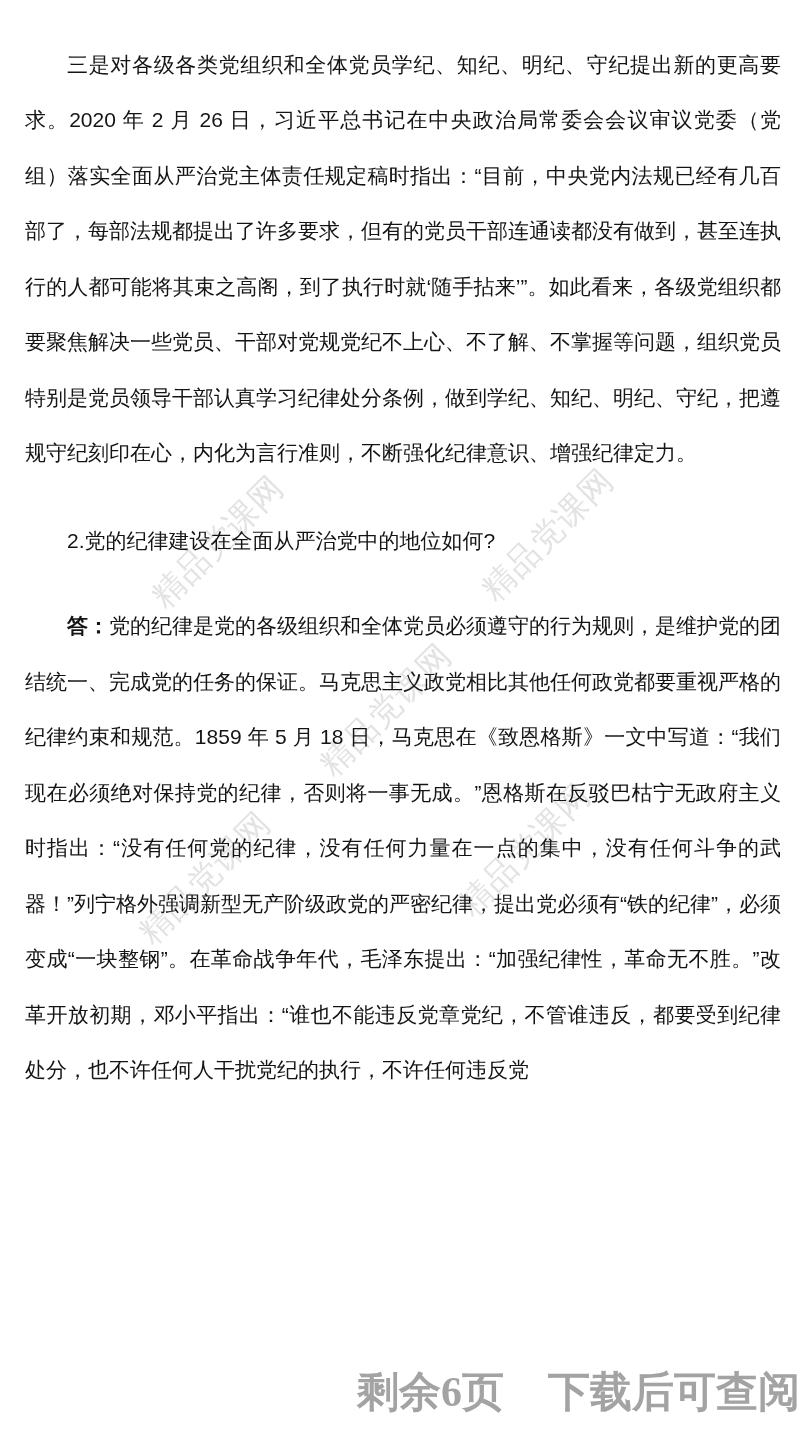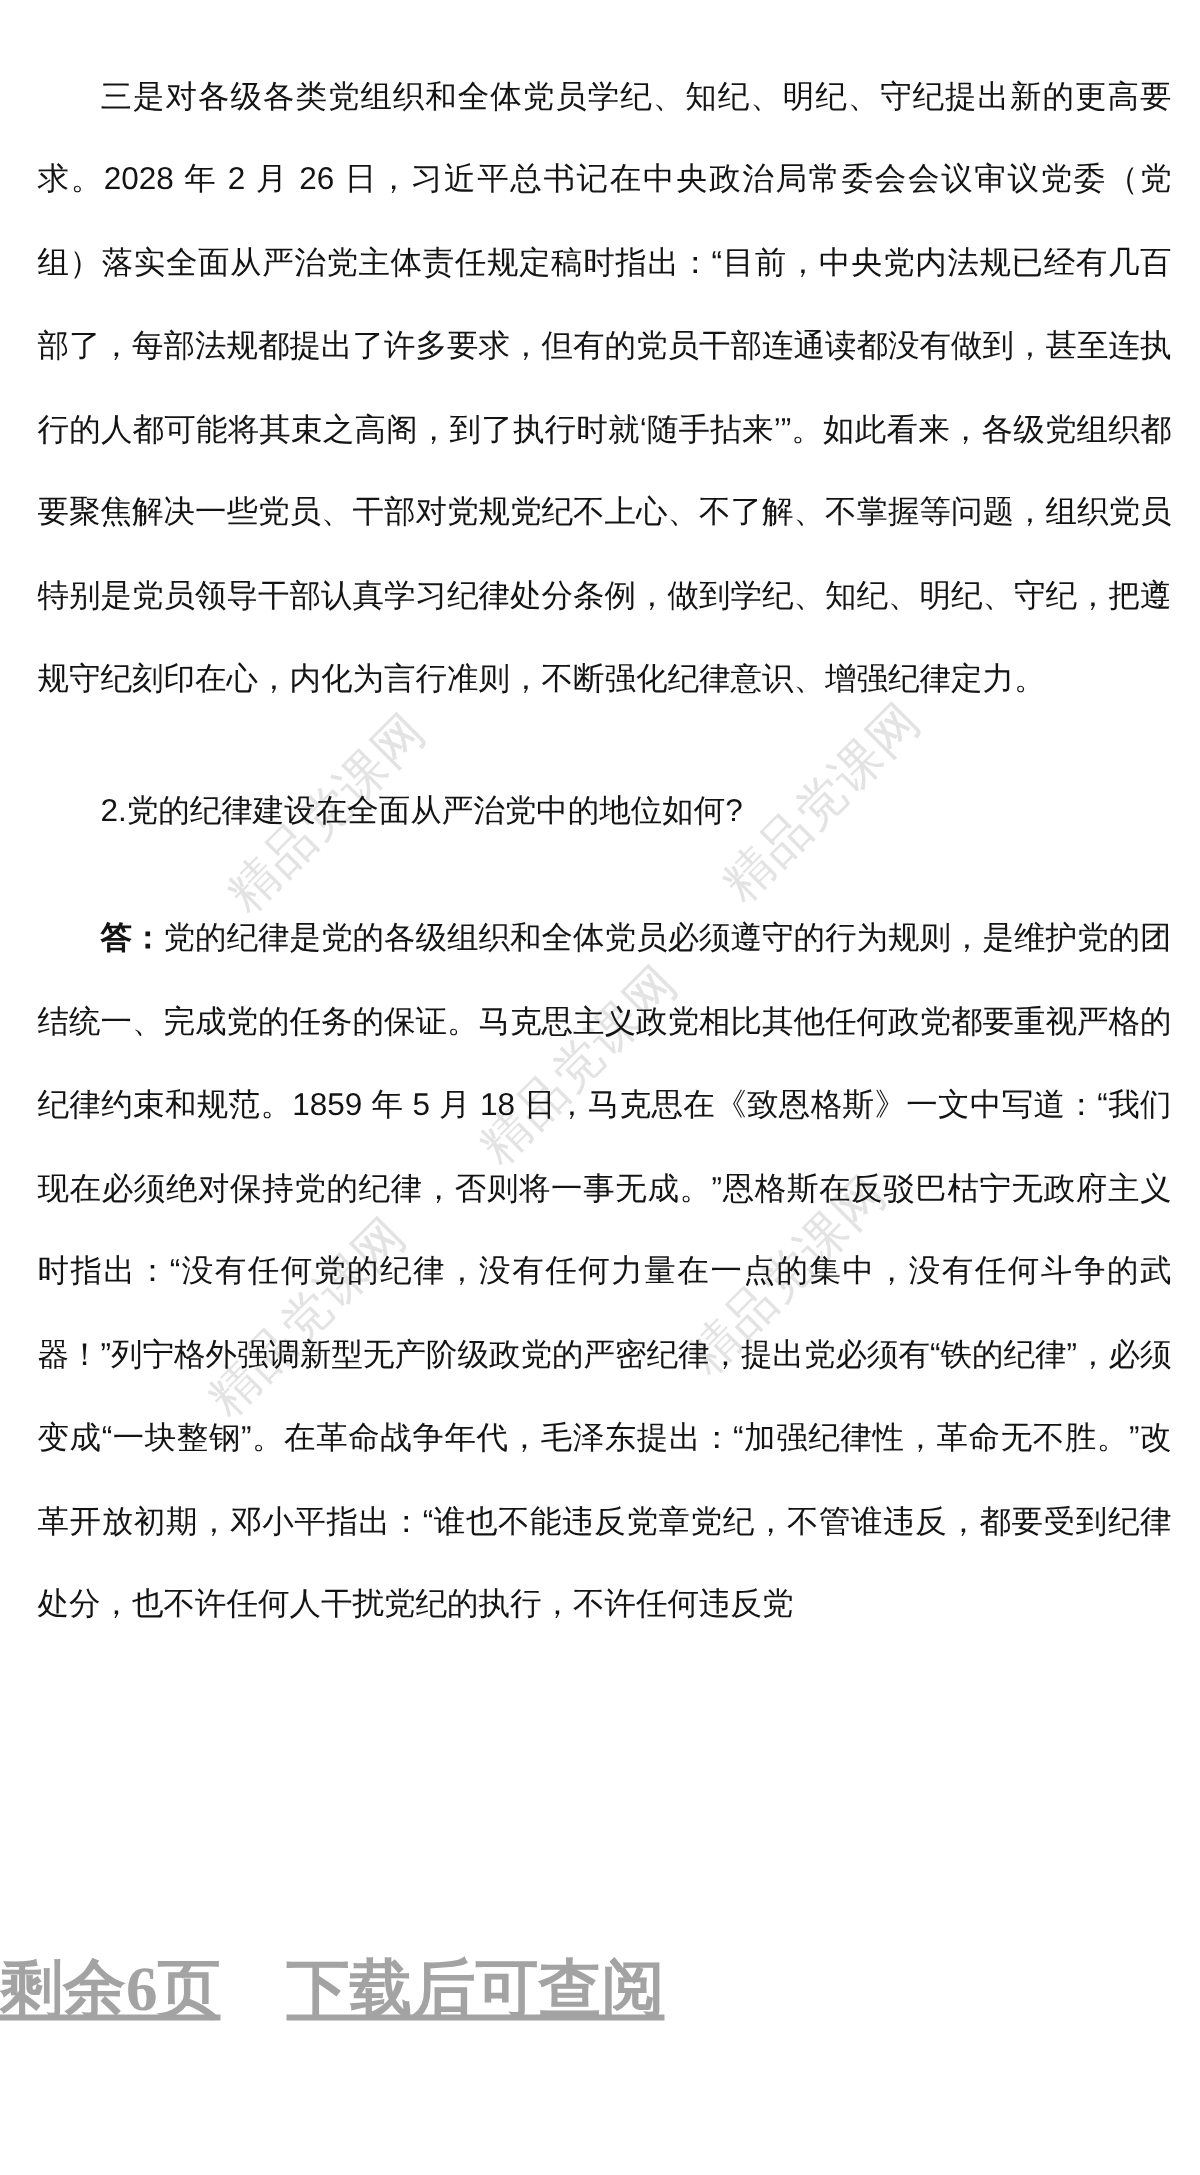--- a/index.html
+++ b/index.html
@@ -40,46 +40,45 @@
   .heading {
     font-size: 21px;
     line-height: 55.5px;
     font-weight: normal;
     margin: 32.5px 0 0 0;
     text-indent: 42px;
   }
   .para b { font-weight: bold; }
   .footer {
     position: absolute;
-    top: 1302px; left: 0;
+    top: 1367px; left: 0;
     width: 100%;
-    text-align: left;
+    text-align: right;
     font-family: "Liberation Serif", serif;
     font-weight: bold;
     font-size: 42px;
     line-height: 50px;
     z-index: 1;
-    text-decoration: underline;
   }
   .fgap { display: inline-block; width: 44px; }
 </style>
 </head>
 <body>
 
 <div class="watermark-layer">
     <span style="left: 218px; top: 542px; color: rgb(227, 227, 227);">精品党课网</span>
     <span style="left: 548px; top: 535px; color: rgb(227, 227, 227);">精品党课网</span>
     <span style="left: 386px; top: 710px; color: rgb(227, 227, 227);">精品党课网</span>
     <span style="left: 205px; top: 878px; color: rgb(227, 227, 227);">精品党课网</span>
     <span style="left: 525px; top: 850px; color: rgb(227, 227, 227);">精品党课网</span>
   </div>
 
 <div class="doc">
 
-  <p class="para ind m-p2">三是对各级各类党组织和全体党员学纪、知纪、明纪、守纪提出新的更高要求。2028 年 2 月 26 日，习近平总书记在中央政治局常委会会议审议党委（党组）落实全面从严治党主体责任规定稿时指出：“目前，中央党内法规已经有几百部了，每部法规都提出了许多要求，但有的党员干部连通读都没有做到，甚至连执行的人都可能将其束之高阁，到了执行时就‘随手拈来’”。如此看来，各级党组织都要聚焦解决一些党员、干部对党规党纪不上心、不了解、不掌握等问题，组织党员特别是党员领导干部认真学习纪律处分条例，做到学纪、知纪、明纪、守纪，把遵规守纪刻印在心，内化为言行准则，不断强化纪律意识、增强纪律定力。</p>
+  <p class="para ind m-p2">三是对各级各类党组织和全体党员学纪、知纪、明纪、守纪提出新的更高要求。2020 年 2 月 26 日，习近平总书记在中央政治局常委会会议审议党委（党组）落实全面从严治党主体责任规定稿时指出：“目前，中央党内法规已经有几百部了，每部法规都提出了许多要求，但有的党员干部连通读都没有做到，甚至连执行的人都可能将其束之高阁，到了执行时就‘随手拈来’”。如此看来，各级党组织都要聚焦解决一些党员、干部对党规党纪不上心、不了解、不掌握等问题，组织党员特别是党员领导干部认真学习纪律处分条例，做到学纪、知纪、明纪、守纪，把遵规守纪刻印在心，内化为言行准则，不断强化纪律意识、增强纪律定力。</p>
 
   <h2 class="heading">2.党的纪律建设在全面从严治党中的地位如何?</h2>
 
   <p class="para ind m-p4"><b>答：</b><span>党的纪律是党的各级组织和全体党员必须遵守的行为规则，是维护党的团结统一、完成党的任务的保证。马克思主义政党相比其他任何政党都要重视严格的纪律约束和规范。1859 年 5 月 18 日，马克思在《致恩格斯》一文中写道：“我们现在必须绝对保持党的纪律，否则将一事无成。”恩格斯在反驳巴枯宁无政府主义时指出：“没有任何党的纪律，没有任何力量在一点的集中，没有任何斗争的武器！”列宁格外强调新型无产阶级政党的严密纪律，提出党必须有“铁的纪律”，必须变成“一块整钢”。在革命战争年代，毛泽东提出：“加强纪律性，革命无不胜。”改革开放初期，邓小平指出：“谁也不能违反党章党纪，不管谁违反，都要受到纪律处分，也不许任何人干扰党纪的执行，不许任何违反党</span></p>
 </div>
 
 <div class="footer" style="color: rgb(163, 163, 163);">
   <span>剩余6页</span><span class="fgap"></span><span>下载后可查阅</span>
 </div>
 

